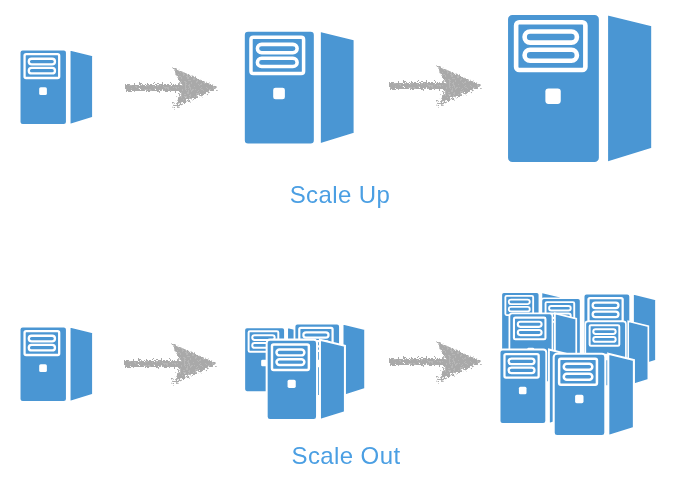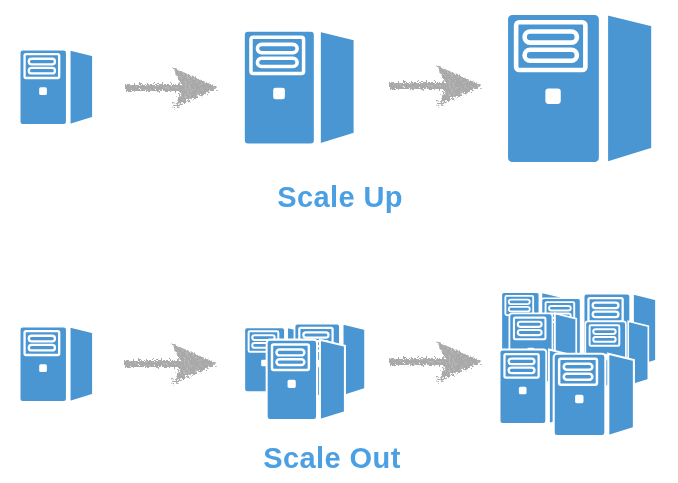--- a/index.html
+++ b/index.html
@@ -22,22 +22,22 @@
   .srv{fill:var(--server-blue);stroke:#fff;}
   .srv-main{stroke-width:2.5;}
   .srv-det{stroke-width:3;}
   .srv-btn{fill:#fff;stroke:none;}
   
   .arrow-shape{fill:var(--arrow-gray);filter:url(#rough);}
   
   .row-label{
     width:200px;
     text-align:center;
-    font-size:29px;
-    font-weight:700;
+    font-size:24px;
+    font-weight:400;
     letter-spacing:0.4px;
     color:var(--label-blue);
     line-height:1.05;
     user-select:none;
   }
 </style>
 </head>
 <body>
 
 <div id="canvas">
@@ -117,16 +117,16 @@
     <svg class="abs" style="left:496px;top:290px" width="168" height="150" viewBox="0 0 168 150">
       <use href="#server-sym" xlink:href="#server-sym" x="4" y="1" width="62" height="63"></use>
       <use href="#server-sym" xlink:href="#server-sym" x="44" y="7" width="64" height="65"></use>
       <use href="#server-sym" xlink:href="#server-sym" x="86" y="2" width="76" height="77.5"></use>
       <use href="#server-sym" xlink:href="#server-sym" x="12" y="22" width="70" height="71.4"></use>
       <use href="#server-sym" xlink:href="#server-sym" x="88" y="30" width="66" height="67.3"></use>
       <use href="#server-sym" xlink:href="#server-sym" x="2" y="58" width="76" height="77.5"></use>
       <use href="#server-sym" xlink:href="#server-sym" x="56" y="62" width="84" height="85.7"></use>
     </svg>
 
-    <div class="abs row-label" style="left:232px;top:443px">Scale Out</div>
+    <div class="abs row-label" style="left:246px;top:443px">Scale Out</div>
   </div>
 
 </div>
 
 </body></html>

